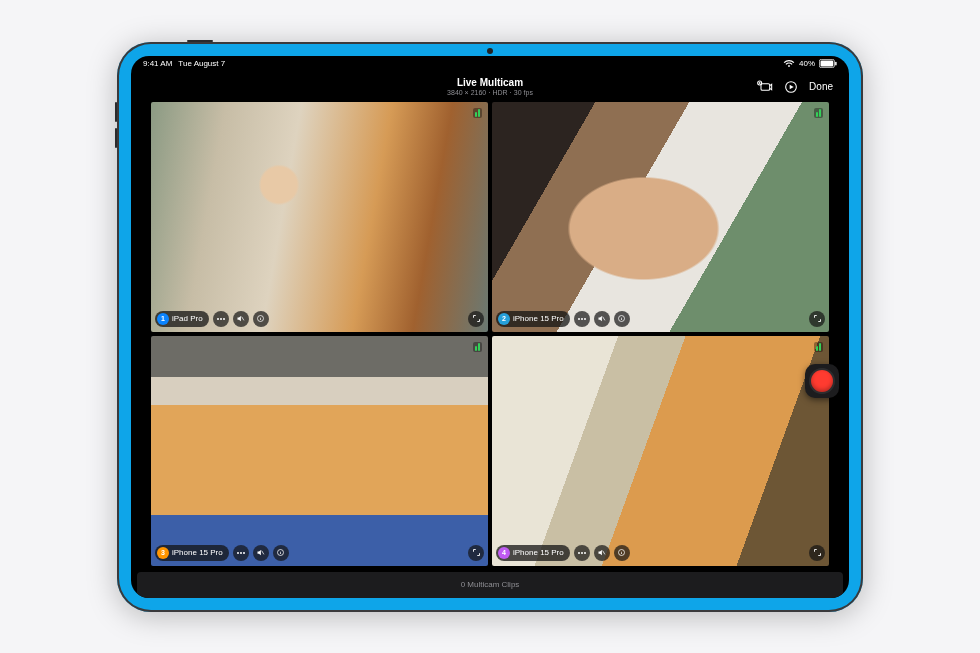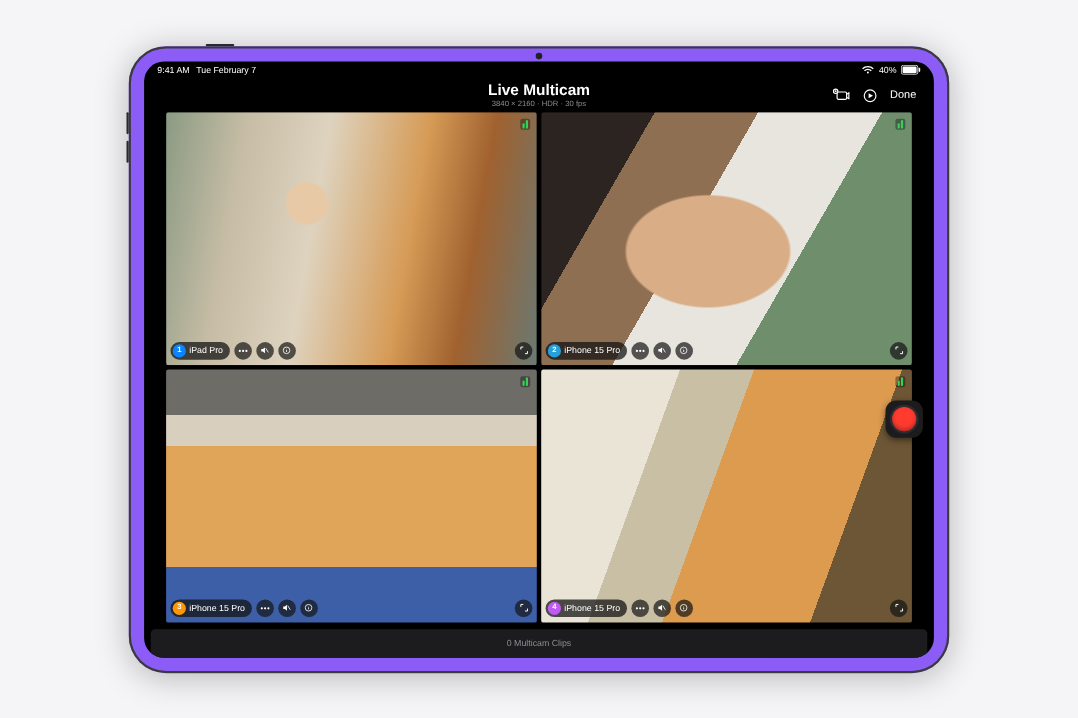--- a/index.html
+++ b/index.html
@@ -11,21 +11,21 @@
     align-items: center;
     justify-content: center;
     font-family: -apple-system, "SF Pro Text", "Helvetica Neue", Arial, sans-serif;
     overflow: hidden;
   }
 
   
   .device {
     width: 746px;
     height: 570px;
-    background: #8b5cf6;
+    background: #0ea5e9;
     border-radius: 34px;
     padding: 14px;
     position: relative;
     box-shadow: 0 4px 30px rgba(0,0,0,0.25), inset 0 0 0 2px #3a3a3c;
   }
   .screen {
     width: 100%;
     height: 100%;
     background: #000;
     border-radius: 18px;
@@ -66,21 +66,21 @@
     display: flex;
     align-items: center;
     justify-content: center;
     position: relative;
     color: #fff;
   }
   .header-title-block {
     text-align: center;
     line-height: 1.1;
   }
-  .header-title { font-size: 14px; font-weight: 600; }
+  .header-title { font-size: 10px; font-weight: 600; }
   .header-sub { font-size: 7px; color: #8e8e93; margin-top:1px;}
   .header-right {
     position: absolute;
     right: 16px; top: 0; bottom:0;
     display: flex; align-items: center; gap: 10px;
   }
   .hbtn { color:#fff; display:flex; align-items:center; justify-content:center; cursor:pointer; }
   .hbtn svg { width:16px; height:16px; }
   .done-btn { font-size: 10px; font-weight:500; }
 
@@ -220,21 +220,21 @@
   <div class="hw-btn hw-top1"></div>
   <div class="hw-btn hw-side1"></div>
   <div class="hw-btn hw-side2"></div>
   <div class="camera-dot"></div>
 
   <div class="screen">
 
     <div class="status-bar">
       <div class="status-left">
         <span>9:41 AM</span>
-        <span>Tue February 7</span>
+        <span>Tue August 7</span>
       </div>
       <div class="status-right">
         <span class="wifi-icon">
           <svg viewBox="0 0 16 12" width="12" height="9" fill="#fff">
               <path d="M8 10.5a1.2 1.2 0 100-2.4 1.2 1.2 0 000 2.4zM3.3 6.6a6.6 6.6 0 019.4 0l-1.2 1.2a4.9 4.9 0 00-7 0L3.3 6.6zM.9 4.2a10 10 0 0114.2 0L13.9 5.4a8.3 8.3 0 00-11.8 0L.9 4.2z"></path>
             </svg>
         </span>
         <span>40%</span>
         <span class="battery-icon">
           <svg viewBox="0 0 24 12" width="18" height="9">

